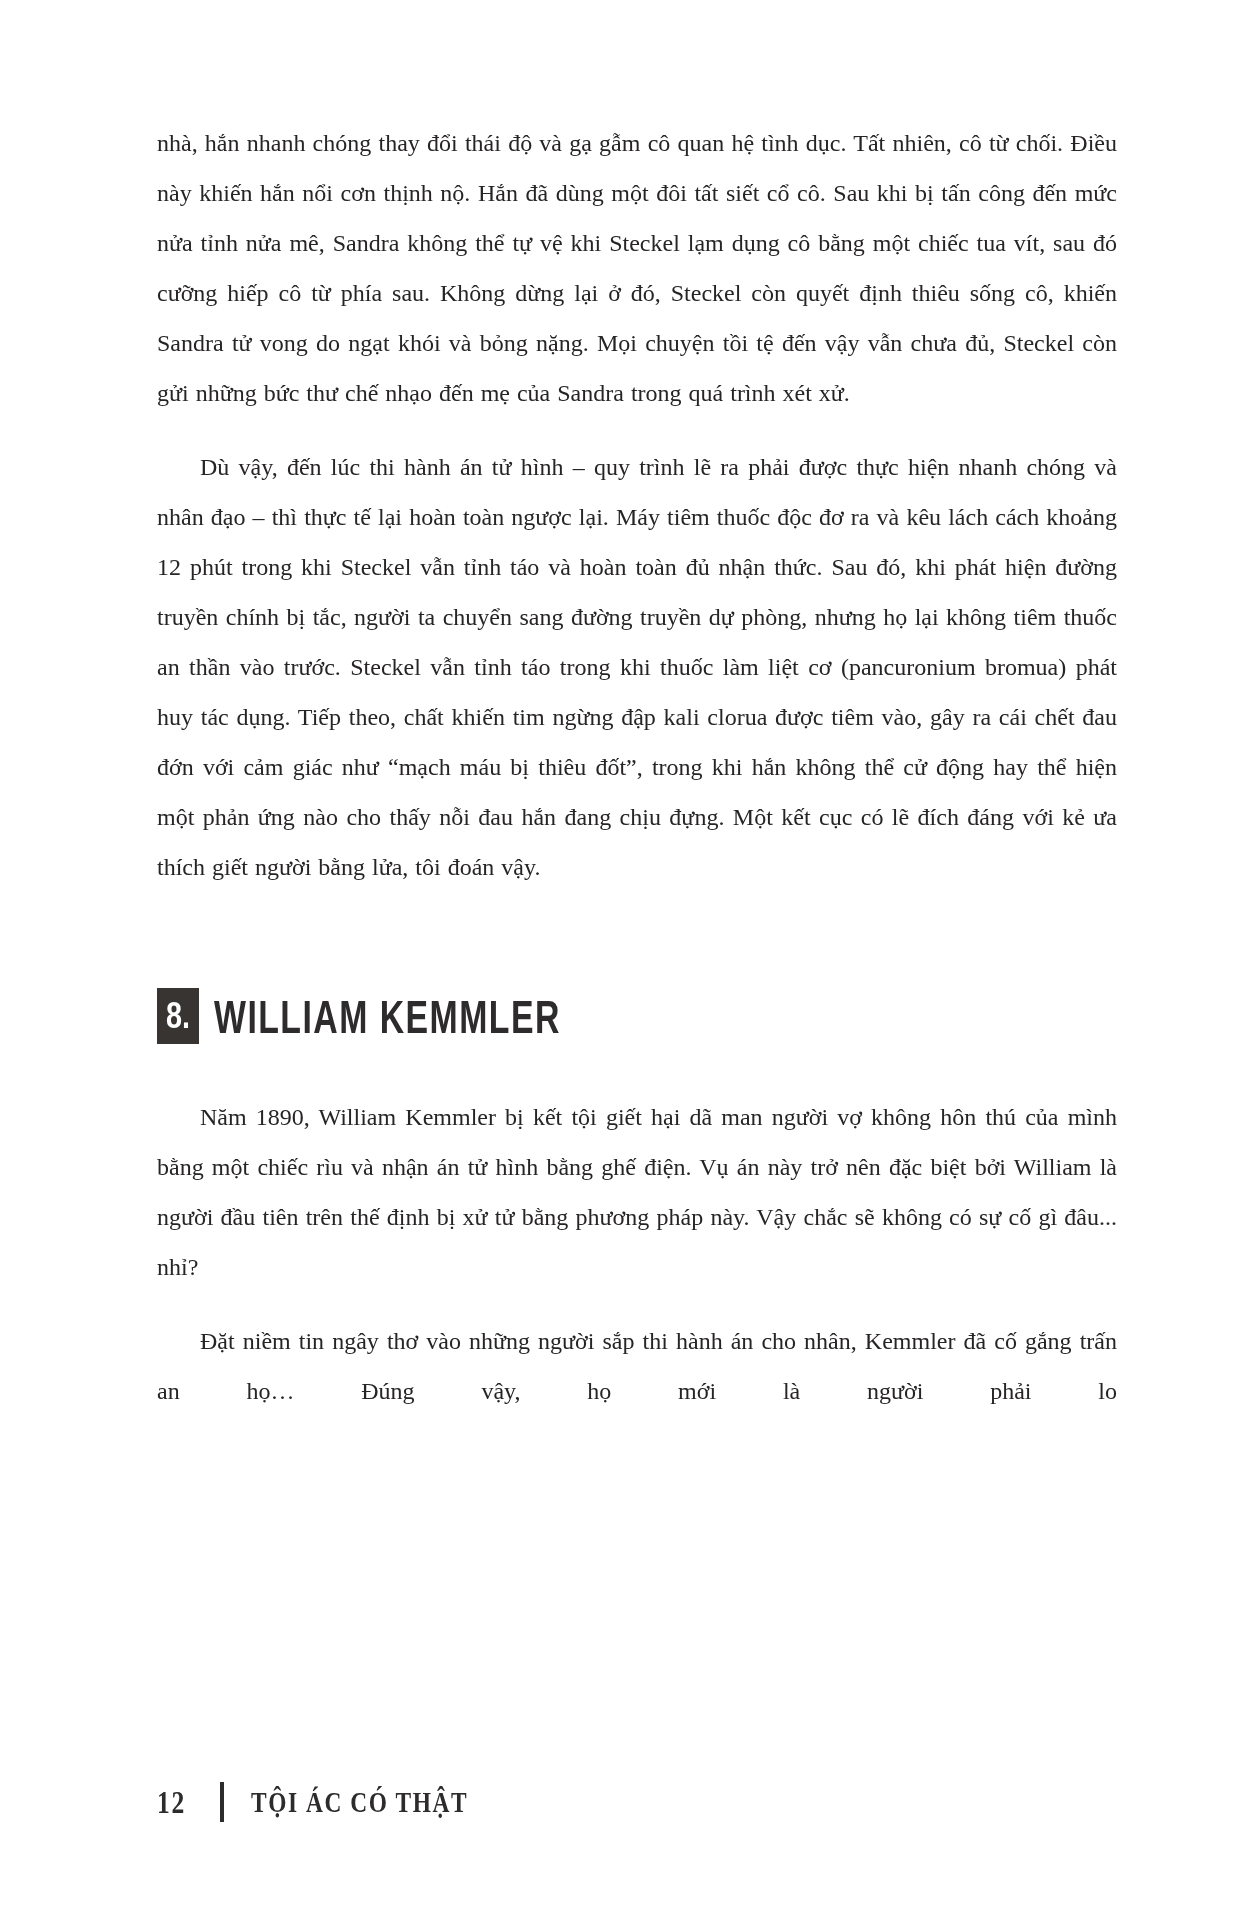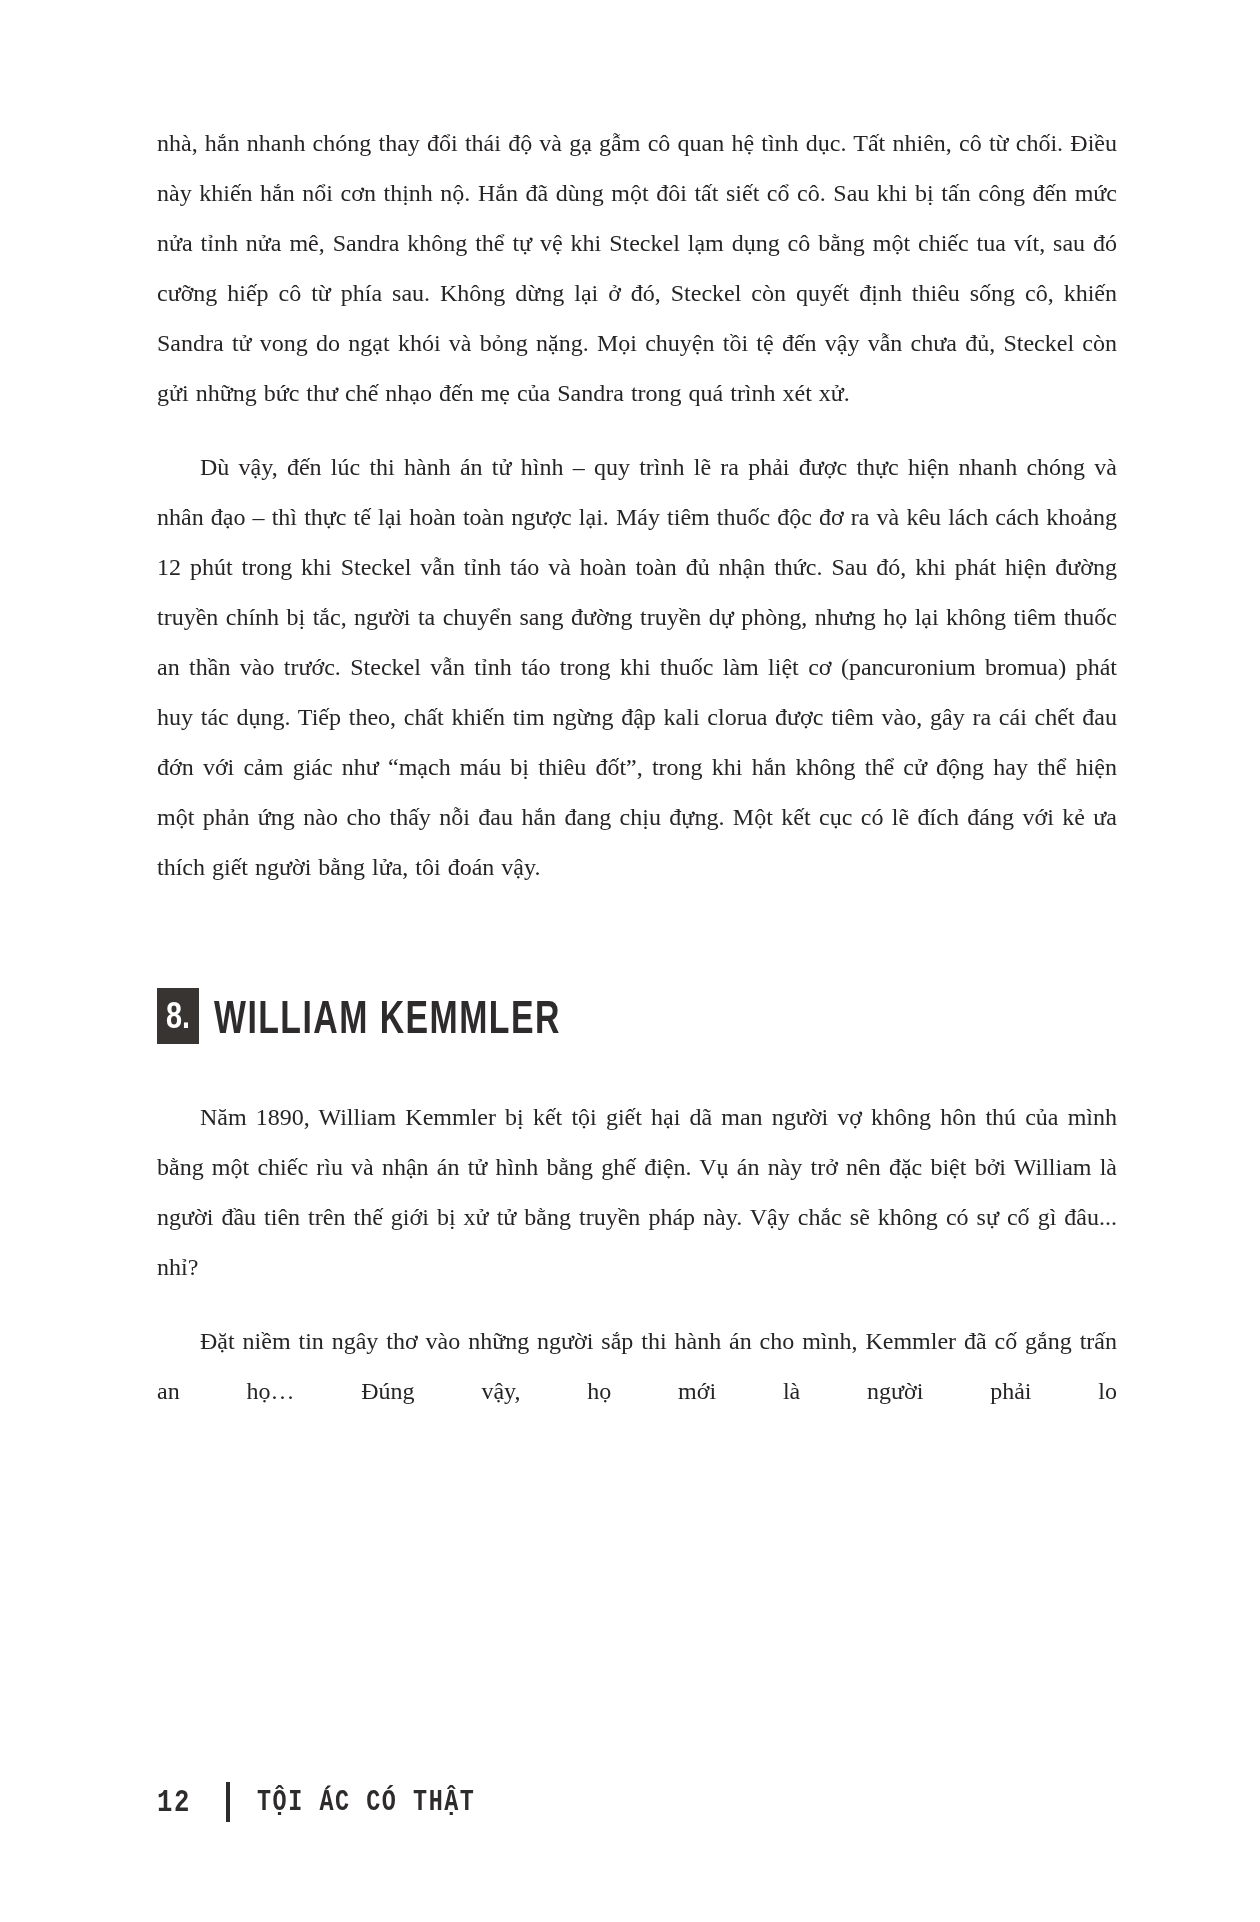--- a/index.html
+++ b/index.html
@@ -68,21 +68,21 @@
     transform:scaleX(0.72);
     transform-origin:left center;
     white-space:nowrap;
   }
   .footer{
     position:absolute;
     left:157px;top:1782px;
     display:flex;
     align-items:center;
     gap:27px;
-    font-family:Liberation Mono, monospace;
+    font-family:Liberation Serif, serif;
     font-weight:bold;
     color:var(--heading-ink);
   }
   .page-num{
     display:inline-block;
     font-size:32px;
     letter-spacing:2px;
     transform:scaleX(0.8);
     transform-origin:left center;
   }
@@ -110,23 +110,23 @@
 
     <p class="para">Dù vậy, đến lúc thi hành án tử hình – quy trình lẽ ra phải được thực hiện nhanh chóng và nhân đạo – thì thực tế lại hoàn toàn ngược lại. Máy tiêm thuốc độc đơ ra và kêu lách cách khoảng 12 phút trong khi Steckel vẫn tỉnh táo và hoàn toàn đủ nhận thức. Sau đó, khi phát hiện đường truyền chính bị tắc, người ta chuyển sang đường truyền dự phòng, nhưng họ lại không tiêm thuốc an thần vào trước. Steckel vẫn tỉnh táo trong khi thuốc làm liệt cơ (pancuronium bromua) phát huy tác dụng. Tiếp theo, chất khiến tim ngừng đập kali clorua được tiêm vào, gây ra cái chết đau đớn với cảm giác như “mạch máu bị thiêu đốt”, trong khi hắn không thể cử động hay thể hiện một phản ứng nào cho thấy nỗi đau hắn đang chịu đựng. Một kết cục có lẽ đích đáng với kẻ ưa thích giết người bằng lửa, tôi đoán vậy.</p>
 
     <h2 class="section-heading">
       <span class="num-box">
           <span class="cond">8.</span>
         </span>
       <span class="heading-text">WILLIAM KEMMLER</span>
     </h2>
 
-    <p class="para">Năm 1890, William Kemmler bị kết tội giết hại dã man người vợ không hôn thú của mình bằng một chiếc rìu và nhận án tử hình bằng ghế điện. Vụ án này trở nên đặc biệt bởi William là người đầu tiên trên thế giới bị xử tử bằng truyền pháp này. Vậy chắc sẽ không có sự cố gì đâu... nhỉ?</p>
+    <p class="para">Năm 1890, William Kemmler bị kết tội giết hại dã man người vợ không hôn thú của mình bằng một chiếc rìu và nhận án tử hình bằng ghế điện. Vụ án này trở nên đặc biệt bởi William là người đầu tiên trên thế định bị xử tử bằng phương pháp này. Vậy chắc sẽ không có sự cố gì đâu... nhỉ?</p>
 
-    <p class="para justify-last">Đặt niềm tin ngây thơ vào những người sắp thi hành án cho mình, Kemmler đã cố gắng trấn an họ… Đúng vậy, họ mới là người phải lo</p>
+    <p class="para justify-last">Đặt niềm tin ngây thơ vào những người sắp thi hành án cho nhân, Kemmler đã cố gắng trấn an họ… Đúng vậy, họ mới là người phải lo</p>
 
   </main>
 
   <footer class="footer">
     <span class="page-num">12</span>
     <span class="footer-divider"></span>
     <span class="book-title">TỘI ÁC CÓ THẬT</span>
   </footer>
 </div>
 

